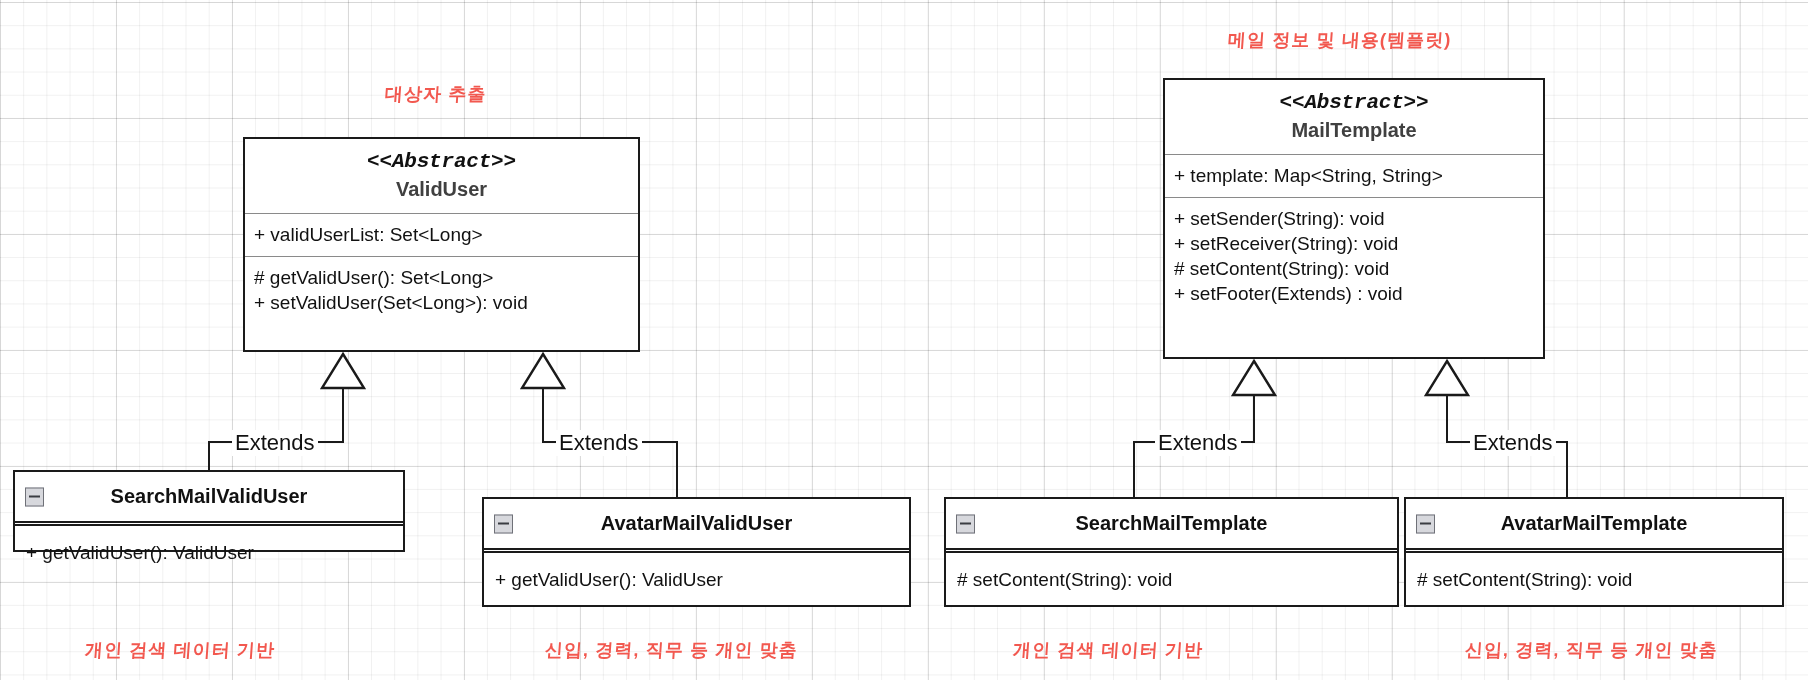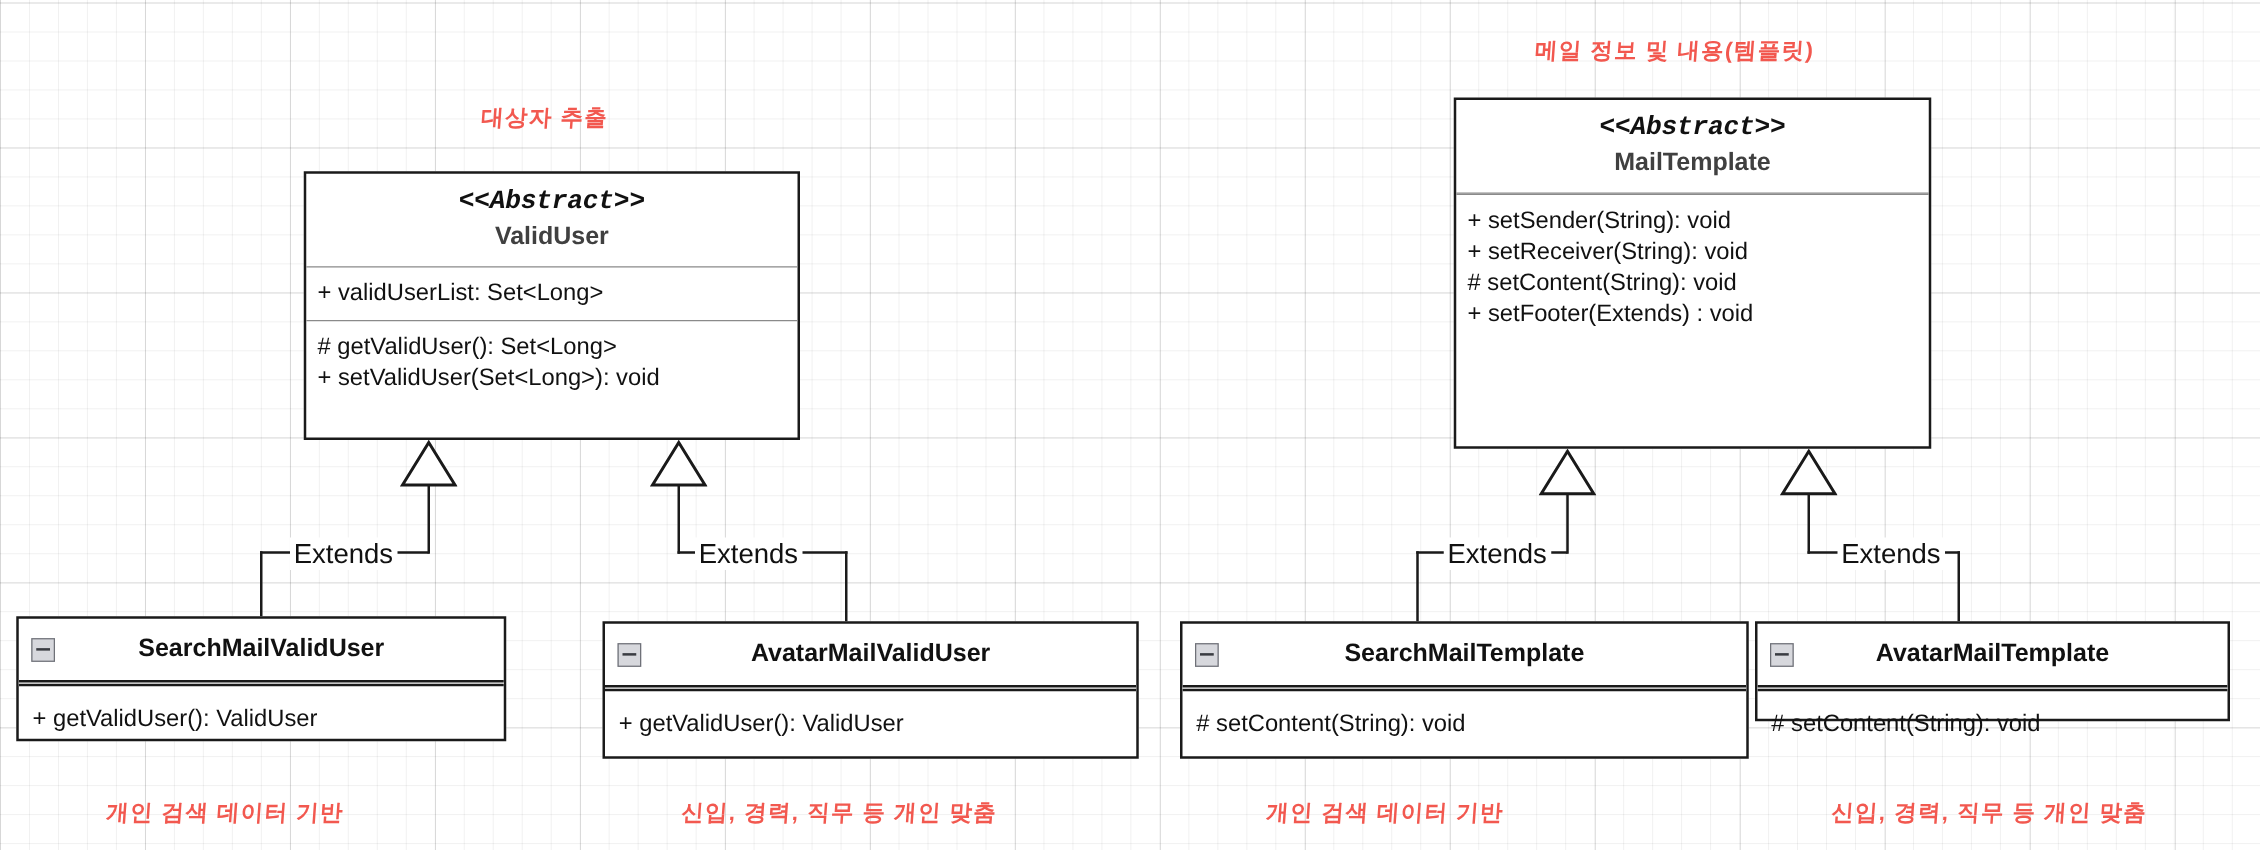--- a/index.html
+++ b/index.html
@@ -150,20 +150,23 @@
       <div class="mrow">+ setValidUser(Set&lt;Long&gt;): void</div>
     </div>
   </div>
 
   <div class="umlbox" style="left:1163px;top:78px;width:382px;height:281px;">
     <div class="uml-head">
       <span class="stereo">&lt;&lt;Abstract&gt;&gt;</span>
       <span class="cname">MailTemplate</span>
     </div>
     <div class="uml-sep"></div>
+    <div class="uml-compart">
+      <div class="mrow">+ template: Map&lt;String, String&gt;</div>
+    </div>
     <div class="uml-sep"></div>
     <div class="uml-compart">
       <div class="mrow">+ setSender(String): void</div>
       <div class="mrow">+ setReceiver(String): void</div>
       <div class="mrow"># setContent(String): void</div>
       <div class="mrow">+ setFooter(Extends) : void</div>
     </div>
   </div>
 
   <div class="tri-wrap" style="left:320px;top:352px;">
@@ -199,21 +202,21 @@
   <div class="tri-wrap" style="left:1424px;top:359px;">
     <svg width="46" height="38" viewBox="0 0 46 38">
         <polygon points="23,2 44,36 2,36" fill="#ffffff" stroke="#1a1a1a" stroke-width="2.4"></polygon>
       </svg>
   </div>
   <div class="conn v" style="left:1445.5px;top:395px;height:48px;"></div>
   <div class="conn h" style="left:1446px;top:441px;width:122px;"></div>
   <div class="conn v" style="left:1566px;top:441px;height:57px;"></div>
   <div class="extlabel" style="left:1470px;top:430px;">Extends</div>
 
-  <div class="umlbox leaf" style="left:13px;top:493px;width:392px;height:100px;">
+  <div class="umlbox leaf" style="left:13px;top:470px;width:392px;height:82px;">
     <div class="leaf-head">
       <span class="minus-icon">
           <i></i>
         </span>
       <span class="leaf-title">SearchMailValidUser</span>
     </div>
     <div class="double-sep"></div>
     <div class="leaf-body">
       <div class="mrow">+ getValidUser(): ValidUser</div>
     </div>
@@ -238,21 +241,21 @@
           <i></i>
         </span>
       <span class="leaf-title">SearchMailTemplate</span>
     </div>
     <div class="double-sep"></div>
     <div class="leaf-body">
       <div class="mrow"># setContent(String): void</div>
     </div>
   </div>
 
-  <div class="umlbox leaf" style="left:1404px;top:497px;width:380px;height:80px;">
+  <div class="umlbox leaf" style="left:1404px;top:497px;width:380px;height:110px;">
     <div class="leaf-head">
       <span class="minus-icon">
           <i></i>
         </span>
       <span class="leaf-title">AvatarMailTemplate</span>
     </div>
     <div class="double-sep"></div>
     <div class="leaf-body">
       <div class="mrow"># setContent(String): void</div>
     </div>

